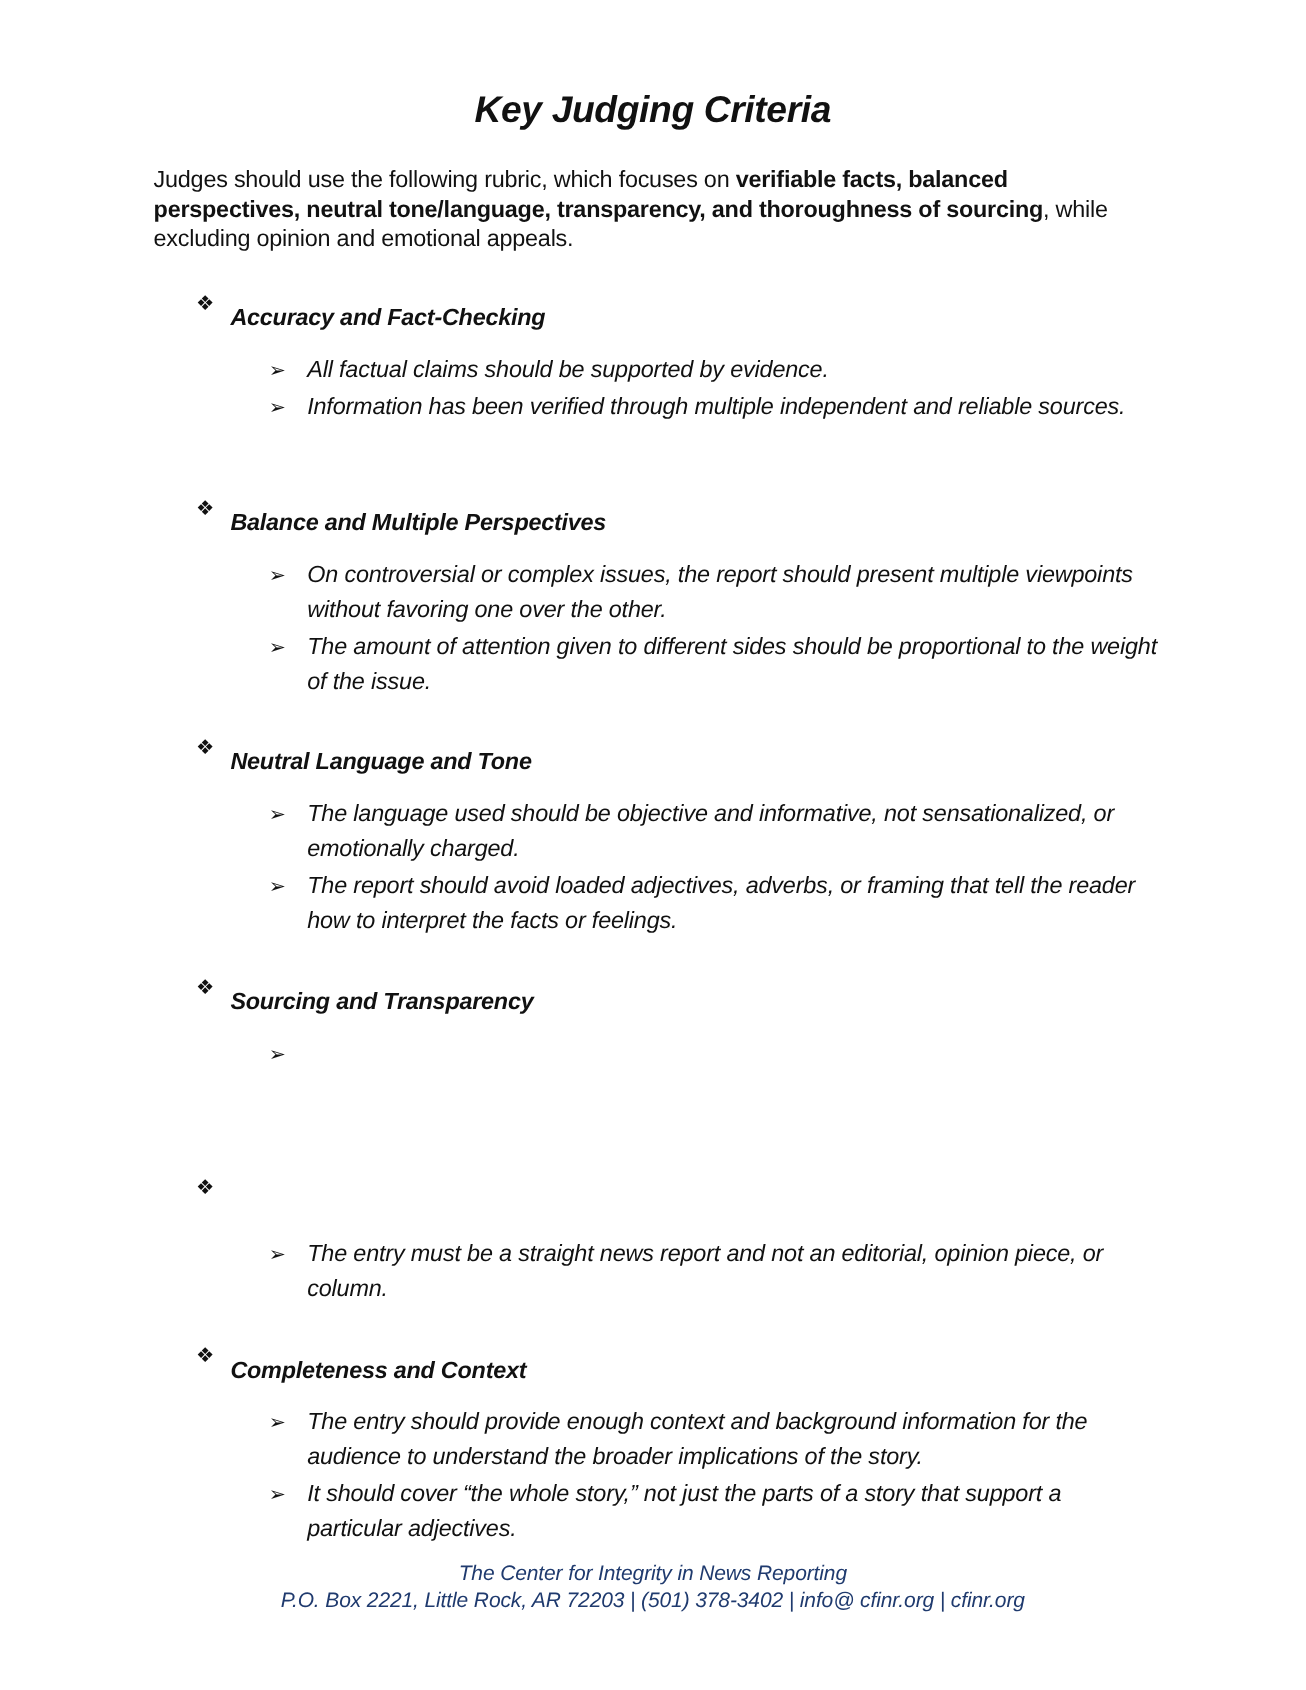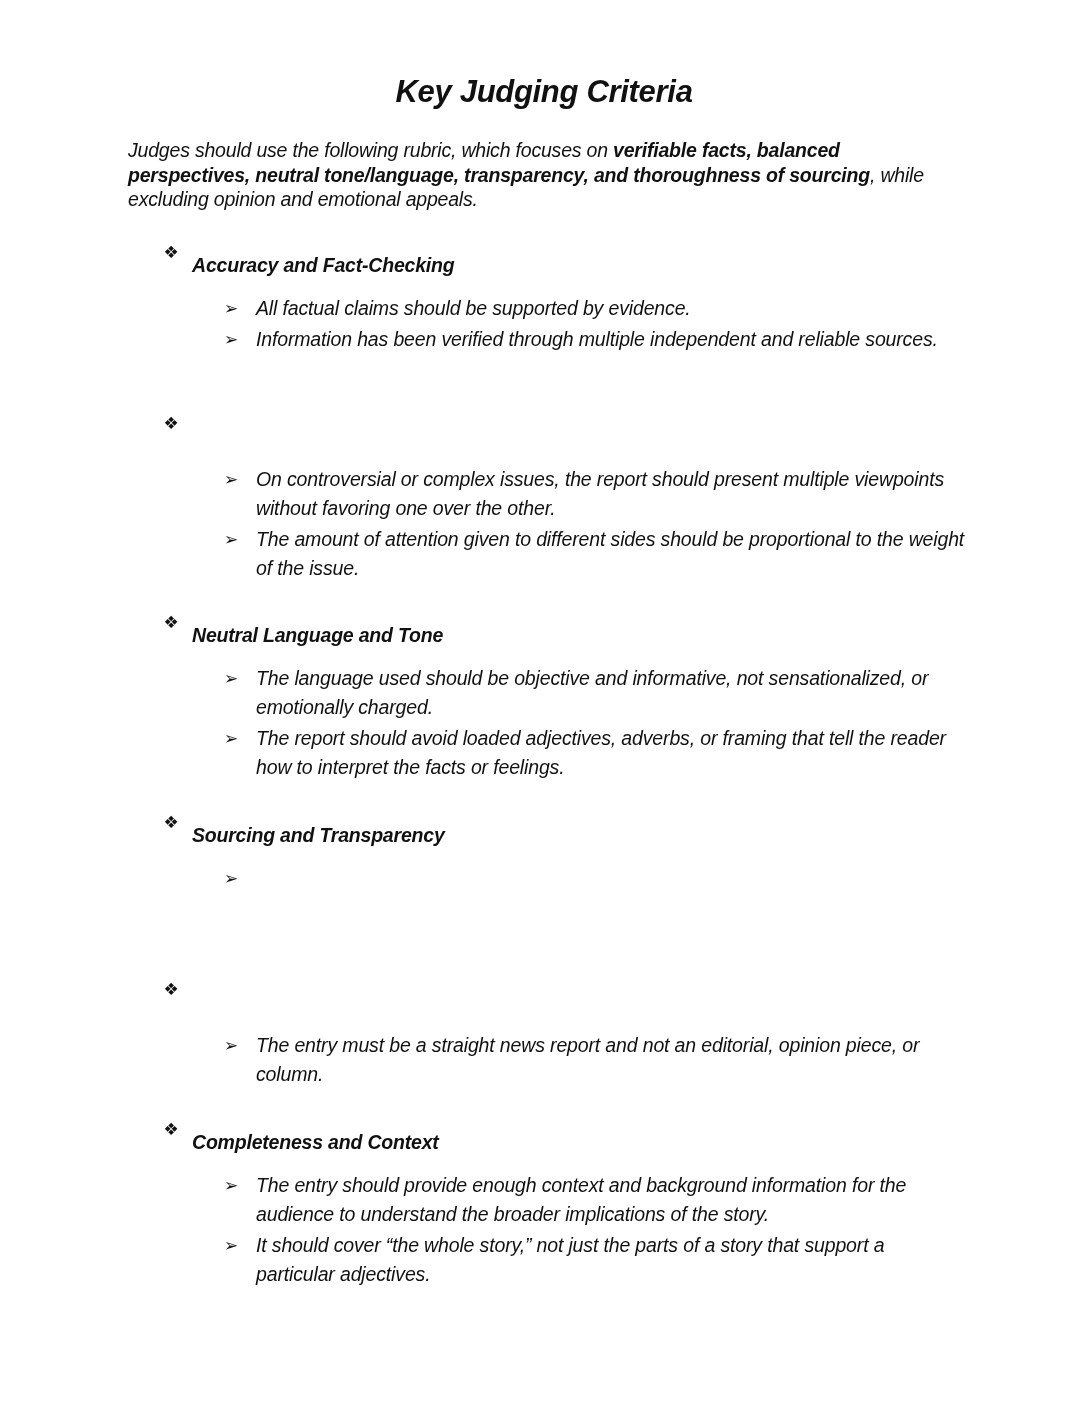--- a/index.html
+++ b/index.html
@@ -33,21 +33,20 @@
       letter-spacing: -0.3px;
       margin: 0;
     }
     .intro {
       position: absolute;
       left: 128px;
       top: 138px;
       width: 830px;
       font-size: 19.5px;
       line-height: 24.5px;
-      font-style: italic;
       letter-spacing: -0.2px;
       margin: 0;
     }
     .intro b { font-weight: bold; }
 
     .section {
       position: absolute;
       left: 160px;
       width: 820px;
     }
@@ -123,20 +122,21 @@
     </div>
     <ul class="bullets" style="margin-top:28px;">
       <li class="bullet"><span class="arrow">➢</span><span>All factual claims should be supported by evidence.</span></li>
       <li class="bullet"><span class="arrow">➢</span><span>Information has been verified through multiple independent and reliable sources.</span></li>
     </ul>
   </div>
 
   <div class="section" style="top:409px;">
     <div class="section-head">
       <span class="diamond">❖</span>
+      <span class="section-title">Balance and Multiple Perspectives</span>
     </div>
     <ul class="bullets" style="margin-top:28px;">
       <li class="bullet"><span class="arrow">➢</span><span>On controversial or complex issues, the report should present multiple viewpoints without favoring one over the other.</span></li>
       <li class="bullet"><span class="arrow">➢</span><span>The amount of attention given to different sides should be proportional to the weight of the issue.</span></li>
     </ul>
   </div>
 
   <div class="section" style="top:608px;">
     <div class="section-head">
       <span class="diamond">❖</span>
@@ -171,13 +171,17 @@
     <div class="section-head">
       <span class="diamond">❖</span>
       <span class="section-title">Completeness and Context</span>
     </div>
     <ul class="bullets" style="margin-top:28px;">
       <li class="bullet"><span class="arrow">➢</span><span>The entry should provide enough context and background information for the audience to understand the broader implications of the story.</span></li>
       <li class="bullet"><span class="arrow">➢</span><span>It should cover “the whole story,” not just the parts of a story that support a particular adjectives.</span></li>
     </ul>
   </div>
 
+  <div class="footer" style="color: rgb(31, 58, 110);">
+    <div>The Center for Integrity in News Reporting</div>
+    <div>P.O. Box 2221, Little Rock, AR 72203 | (501) 378-3402 | info@ cfinr.org | cfinr.org</div>
+  </div>
 </div>
 
 </body></html>

